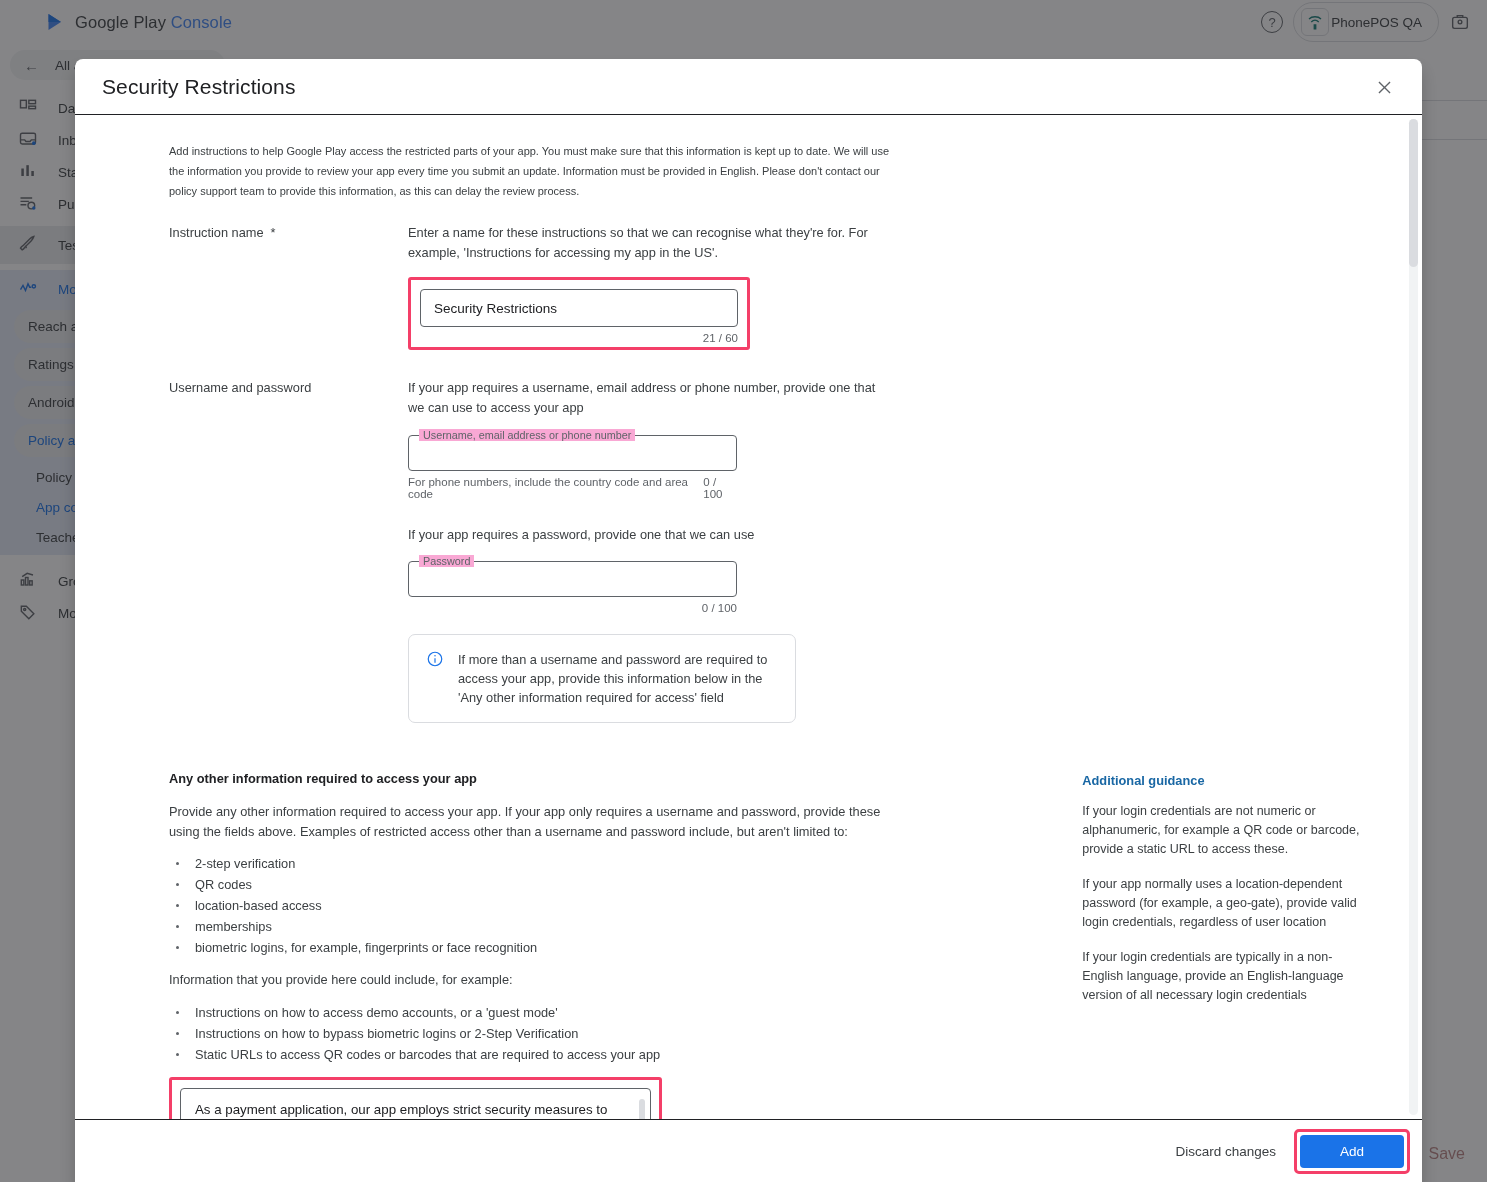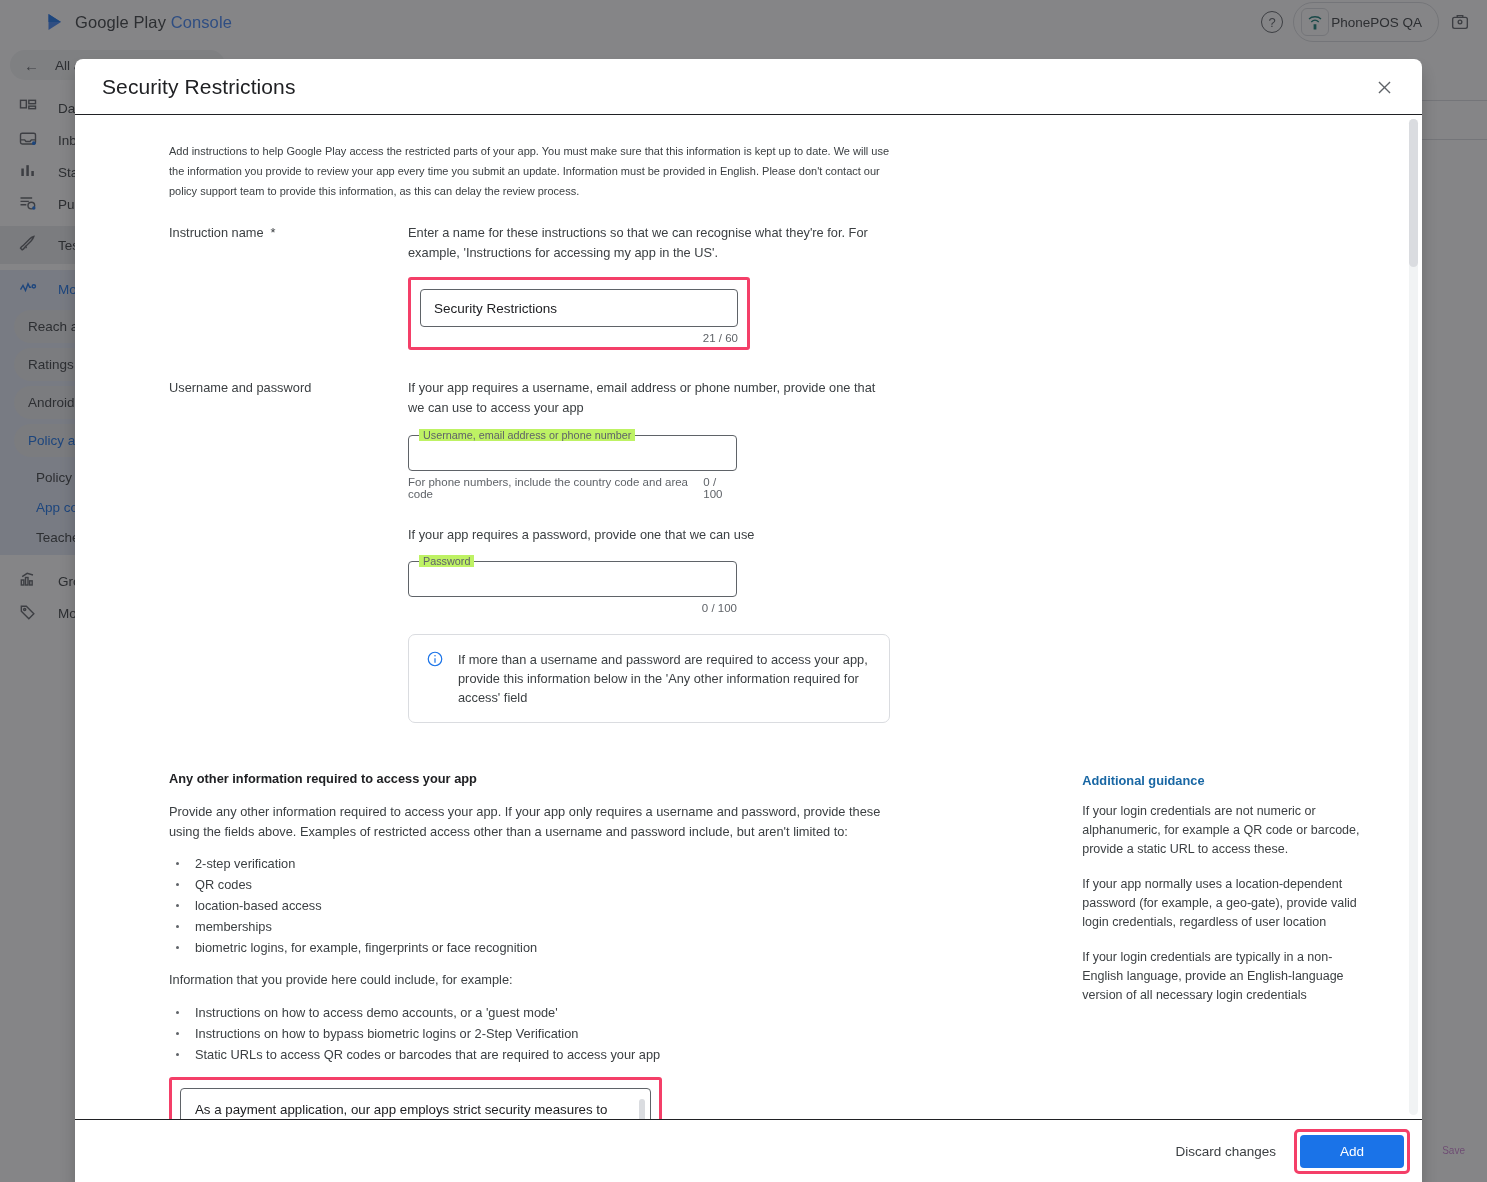--- a/index.html
+++ b/index.html
@@ -125,29 +125,29 @@
   .outlined {
     position: relative; border: 1px solid #5f6368; border-radius: 4px;
     height: 38px; background: #fff;
   }
   .outlined .val {
     position: absolute; left: 13px; top: 50%; transform: translateY(-50%);
     font-size: 13.5px; color: #202124;
   }
   .notched { position: relative; border: 1px solid #5f6368; border-radius: 4px; height: 36px; background: #fff; }
   .notched .legend {
-    position: absolute; top: -7px; left: 10px; background: #bef264; padding: 0 4px;
+    position: absolute; top: -7px; left: 10px; background: #f9a8d4; padding: 0 4px;
     font-size: 10.8px; color: #5f6368; line-height: 12px;
   }
   .counter { font-size: 11.5px; color: #5f6368; text-align: right; margin-top: 5px; }
   .subnote { display: flex; justify-content: space-between; font-size: 11.5px; color: #5f6368; margin-top: 5px; }
 
   .infobox {
     border: 1px solid #dadce0; border-radius: 7px; padding: 15px 17px;
-    display: flex; gap: 14px; width: 482px; margin-top: 20px;
+    display: flex; gap: 14px; width: 388px; margin-top: 20px;
   }
   .infobox .itext { font-size: 12.8px; line-height: 19px; color: #3c4043; }
   .info-ico { flex: none; color: #1a73e8; width: 18px; height: 18px; }
 
   #lower { display: flex; margin-top: 48px; }
   #lower-left { width: 990px; padding-left: 76px; }
   #lower-right { width: 300px; padding-top: 2px; }
 
   .sec-title { font-size: 12.8px; font-weight: 700; color: #202124; margin-bottom: 16px; }
   .para { font-size: 12.8px; line-height: 19.5px; color: #3c4043; width: 724px; }
@@ -183,21 +183,21 @@
     padding: 10px 14px; cursor: pointer; font-family: inherit;
   }
   #add-hl { border: 3px solid #f43f68; border-radius: 5px; padding: 3px; margin-left: 4px; }
   #add-btn {
     background: #1a73e8; color: #fff; border: none; border-radius: 4px;
     font-size: 13.5px; font-weight: 500; padding: 9px 40px; cursor: pointer;
     font-family: inherit;
   }
   #save-btn-bg {
     position: absolute; right: 22px; top: 1145px;
-    font-size: 10px; font-weight: 500; color: #a21caf; opacity: .55;
+    font-size: 16px; font-weight: 500; color: #7f1d1d; opacity: .55;
   }
 </style>
 </head>
 <body>
 
 <div id="bg-app">
 
   <div id="bg-topbar">
     <div id="bg-logo">
       <span class="logo-mark">

